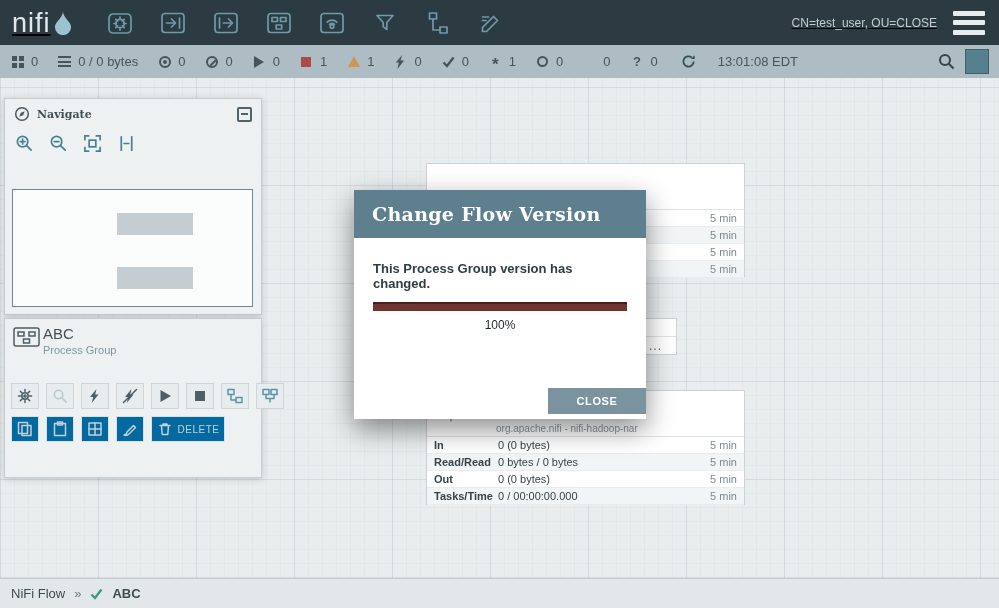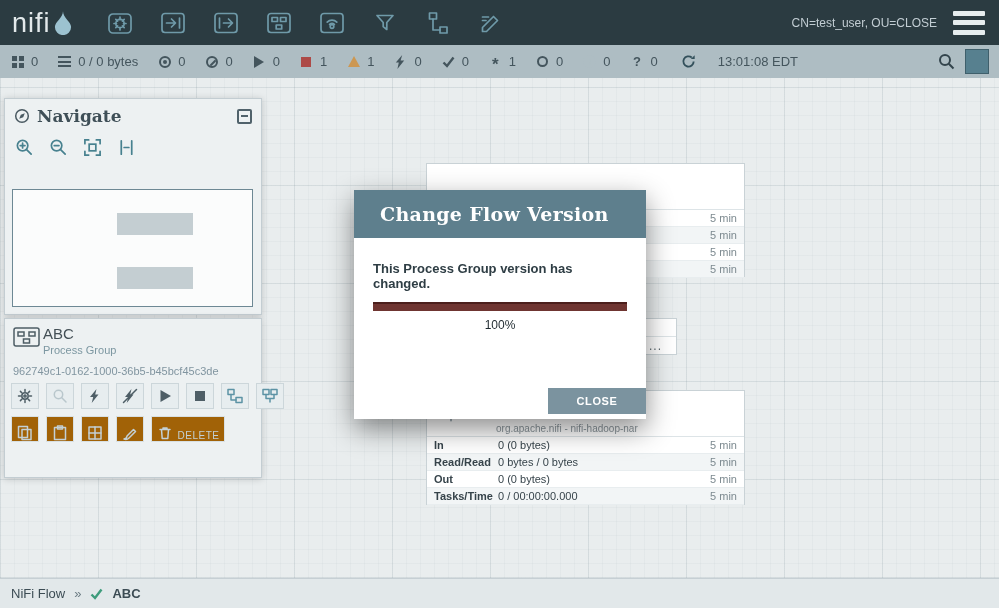--- a/index.html
+++ b/index.html
@@ -1,21 +1,21 @@
 <!DOCTYPE html>
 <html style="--topbar_bg: #2b3b41; --statusbar_bg: #aebdc3; --canvas_bg: #e9edee; --panel_bg: #edf1f2; --modal_header_bg: #5e7f8d; --progress_fill: #6f3531; --button_bg: #7b939f; --stopped_red: #ad4a47; --invalid_orange: #cc9752; --icon_teal: #6f9aa9; --dark_icon: #44555d; --check_green: #3e9c7c;"><head>
 <meta charset="utf-8">
 <style>
   * { margin:0; padding:0; box-sizing:border-box; }
   html,body { background:#fff; font-family:"Liberation Sans", sans-serif; }
   .app { position:relative; width:999px; height:608px; overflow:hidden; background:var(--canvas_bg,#e9edee); }
 
   
   .topbar { position:absolute; left:0; top:0; width:999px; height:45px;
-            background:var(--topbar_bg,#2b3b41); display:flex; align-items:center; }
+            background:var(--topbar_bg,#2b3b41); display:flex; align-items:center;text-decoration:underline; }
   .logo { display:flex; align-items:flex-start; margin-left:12px; }
   .logo-text { color:#e3e9eb; font-size:27px; letter-spacing:1px; line-height:40px; }
   .logo-drop { margin-left:3px; margin-top:7px; }
   .tools { display:flex; gap:21px; margin-left:32px; }
   .tool-btn { width:32px; height:32px; background:none; border:none; color:var(--icon_teal,#6f9aa9);
               display:flex; align-items:center; justify-content:center; cursor:grab; }
   .ti { width:30px; height:30px; fill:none; stroke:currentColor; stroke-width:1.7;
         stroke-linejoin:round; stroke-linecap:round; }
   .user-label { margin-left:auto; font-size:12px; color:#c2cdd3; white-space:nowrap; }
   .hamburger { margin:0 14px 0 16px; width:32px; height:24px; background:none; border:none;
@@ -58,21 +58,21 @@
       repeating-linear-gradient(0deg, rgba(84,110,122,.10) 0 1px, transparent 1px 98px),
       repeating-linear-gradient(90deg, rgba(84,110,122,.10) 0 1px, transparent 1px 98px),
       repeating-linear-gradient(0deg, rgba(84,110,122,.045) 0 1px, transparent 1px 14px),
       repeating-linear-gradient(90deg, rgba(84,110,122,.045) 0 1px, transparent 1px 14px);
   }
 
   
   .panel { position:absolute; left:4px; width:258px; background:var(--panel_bg,#edf1f2);
            border:1px solid #c3cdd2; box-shadow:0 1px 7px rgba(0,0,0,.18); z-index:5; }
   .panel-header { display:flex; align-items:center; gap:7px; padding:7px 9px 4px 9px; }
-  .panel-title { font-family:"DejaVu Serif", serif; font-weight:bold; font-size:17px; color:#3f4f57; }
+  .panel-title { font-family:"DejaVu Serif", serif; font-weight:bold; font-size:11px; color:#3f4f57; }
   .hi { fill:none; stroke:#4a5a62; stroke-width:1.5; }
   .collapse-btn { margin-left:auto; width:15px; height:15px; background:none; border:2px solid #50626b;
                   border-radius:2px; position:relative; cursor:pointer; }
   .collapse-btn::after { content:''; position:absolute; left:2px; right:2px; top:4px; height:2px; background:#50626b; }
 
   .navigate { top:20px; height:217px; }
   .nav-tools { display:flex; gap:15px; padding:8px 10px 6px 10px; color:#47818f; }
   .nav-tools button { background:none; border:none; color:inherit; cursor:pointer; display:flex; }
   .ni { width:19px; height:19px; fill:none; stroke:currentColor; stroke-width:1.8; stroke-linecap:round; }
   .minimap { position:absolute; left:7px; top:90px; width:241px; height:118px; background:#fbfcfc;
@@ -86,21 +86,21 @@
   .pgico { fill:none; stroke:#4d5d65; stroke-width:1.5; }
   .op-name { position:absolute; left:38px; top:6px; font-size:15px; color:#434f55; }
   .op-type { position:absolute; left:38px; top:25px; font-size:11px; color:#7c97a1; }
   .op-id { position:absolute; left:8px; top:46px; font-size:11px; color:#8195a0; }
   .op-row { position:absolute; left:6px; display:flex; gap:7px; }
   .op-row.r1 { top:64px; } .op-row.r2 { top:97px; }
   .op-btn { width:28px; height:26px; background:#e7edef; border:1px solid #ccd6da; display:flex;
             align-items:center; justify-content:center; color:#4e5e66; cursor:pointer; padding:0; }
   .op-btn.teal { color:#5c93a5; }
   .op-btn.dim  { color:#b9c7cc; }
-  .op-btn.disabled { color:#c3d0d5; border-color:#d8e0e3; background:#a16207; cursor:default;align-items:flex-end; }
+  .op-btn.disabled { color:#c3d0d5; border-color:#d8e0e3; background:#0369a1; cursor:default; }
   .oi { width:16px; height:16px; fill:none; stroke:currentColor; stroke-width:1.5; stroke-linecap:round; stroke-linejoin:round; }
   .oi.fill { fill:currentColor; stroke:none; }
   .delete-btn { width:74px; display:flex; gap:5px; font-size:10px; letter-spacing:.5px; color:#9aa9b0;
                 align-items:center; justify-content:center; }
 
   
   .proc { position:absolute; width:319px; background:#fff; border:1px solid #c9d2d6; z-index:1; }
   .proc-header { position:relative; height:45px; }
   .proc-icon { position:absolute; color:#8fa0a9; }
   .cog { fill:none; stroke:currentColor; stroke-width:1.5; stroke-linecap:round; }
@@ -129,21 +129,21 @@
 
   .partial { position:absolute; left:560px; top:240px; width:117px; height:37px; background:#fff;
              border:1px solid #c9d2d6; z-index:1; }
   .partial-top { height:18px; border-bottom:1px solid #dde4e7; }
   .partial-text { position:absolute; right:14px; bottom:1px; font-size:12px; color:#5a666c; letter-spacing:1px; }
 
   
   .dialog { position:absolute; left:354px; top:112px; width:292px; height:229px; background:#fff;
             z-index:50; box-shadow:0 10px 26px rgba(0,0,0,.45); }
   .dialog-header { height:48px; background:var(--modal_header_bg,#5e7f8d); color:#fff; display:flex;
-                   align-items:center; padding-left:26px; font-family:"DejaVu Serif", serif;
+                   align-items:center; padding-left:18px; font-family:"DejaVu Serif", serif;
                    font-weight:bold; font-size:19px; letter-spacing:.3px; }
   .dialog-body { position:relative; height:181px; padding:16px 19px 0 19px; }
   .dialog-msg { font-size:13px; font-weight:bold; color:#2e3d44; margin-top:7px; }
   .progress { margin-top:11px; height:9px; background:var(--progress_fill,#6f3531); border-top:2px solid #4c1f1c; }
   .progress-fill { height:100%; width:100%; }
   .percent { text-align:center; font-size:12px; color:#1f2a30; margin-top:7px; }
   .close-btn { position:absolute; right:0; bottom:5px; width:98px; height:26px; border:none;
                background:var(--button_bg,#7b939f); color:#fff; font-size:11px; font-weight:bold;
                letter-spacing:.6px; cursor:pointer; font-family:"Liberation Sans", sans-serif; }
 
@@ -385,21 +385,20 @@
         <span class="op-icon">
           <svg class="pgico" width="27" height="24" viewBox="0 0 27 24">
               <rect x="1" y="3" width="25" height="18" rx="2"></rect>
               <rect x="5" y="7" width="6" height="4"></rect>
               <rect x="16" y="7" width="6" height="4"></rect>
               <rect x="10.5" y="14" width="6" height="4"></rect>
             </svg>
         </span>
         <span class="op-name">ABC</span>
         <span class="op-type">Process Group</span>
-        <span class="op-id">962749c1-0162-1000-36b5-b45bcf45c3de</span>
 
         <div class="op-row r1">
           <button class="op-btn">
             <svg class="oi" viewBox="0 0 16 16">
                 <circle cx="8" cy="8" r="3.2"></circle>
                 <circle cx="8" cy="8" r="1.1"></circle>
                 <path d="M8 1.5v2M8 12.5v2M1.5 8h2M12.5 8h2M3.4 3.4l1.4 1.4M11.2 11.2l1.4 1.4M12.6 3.4l-1.4 1.4M4.8 11.2l-1.4 1.4"></path>
               </svg>
           </button>
           <button class="op-btn dim">

